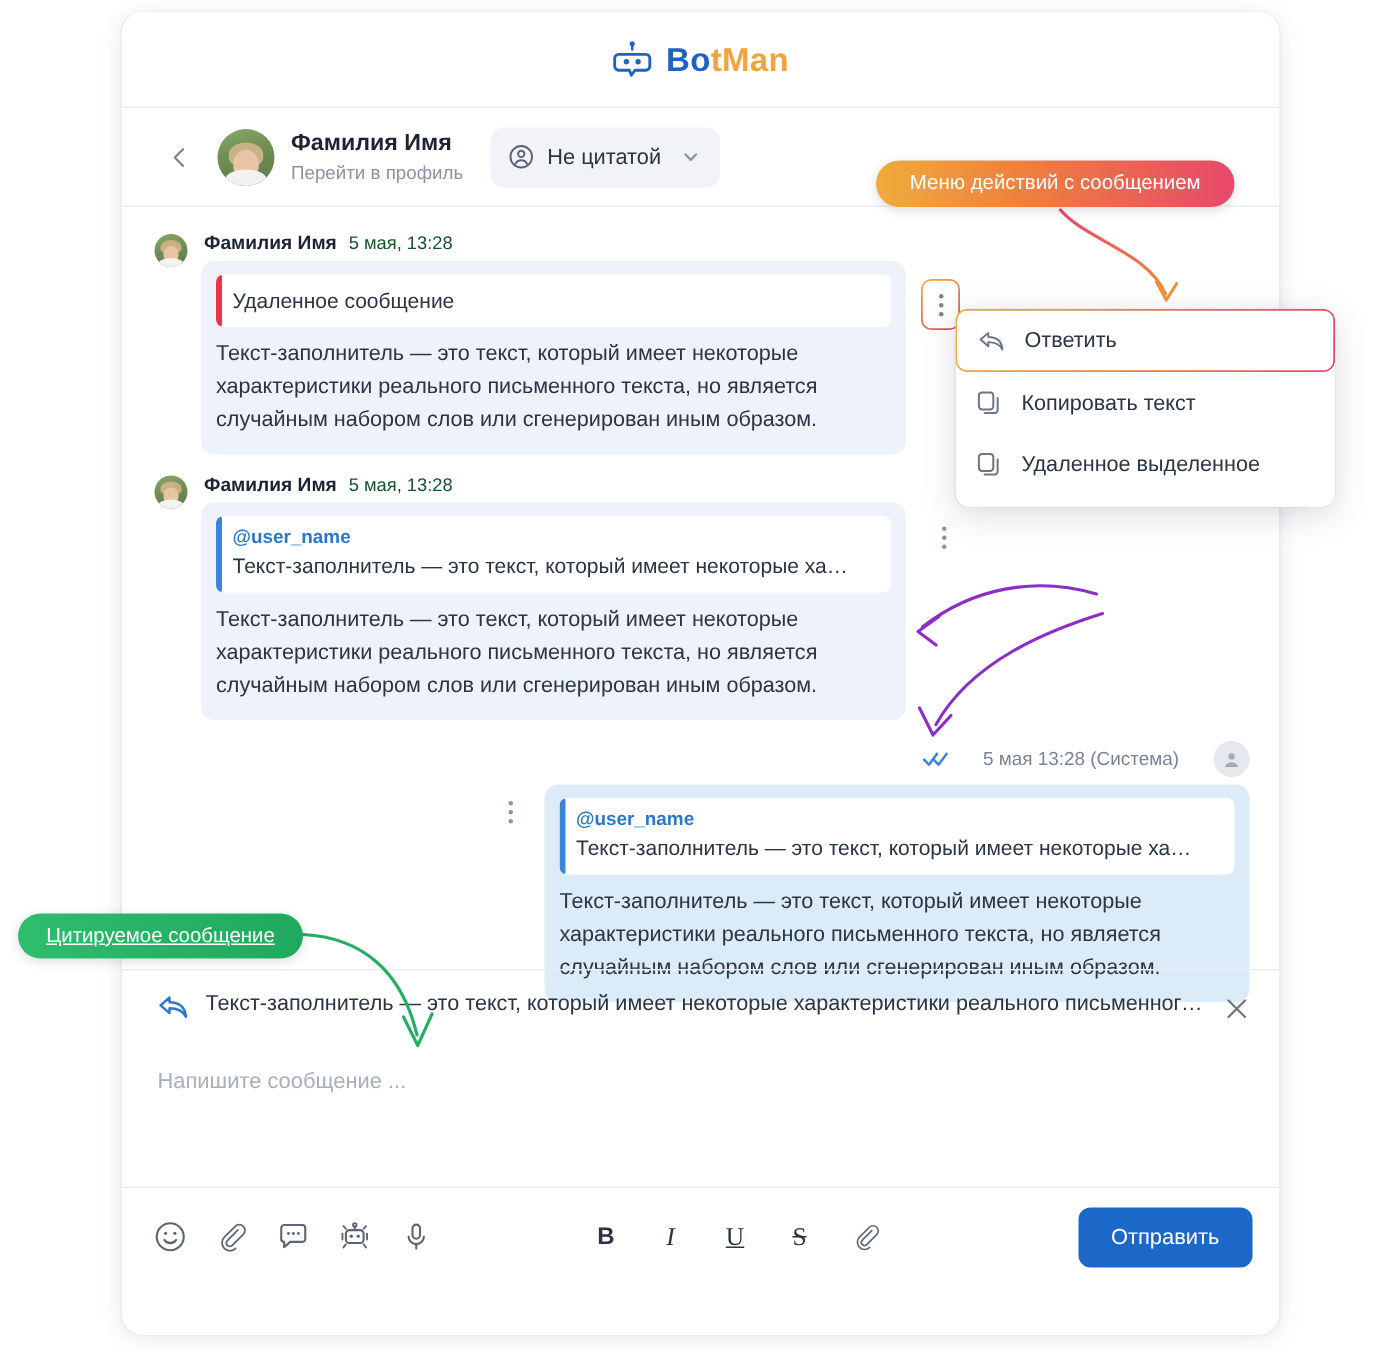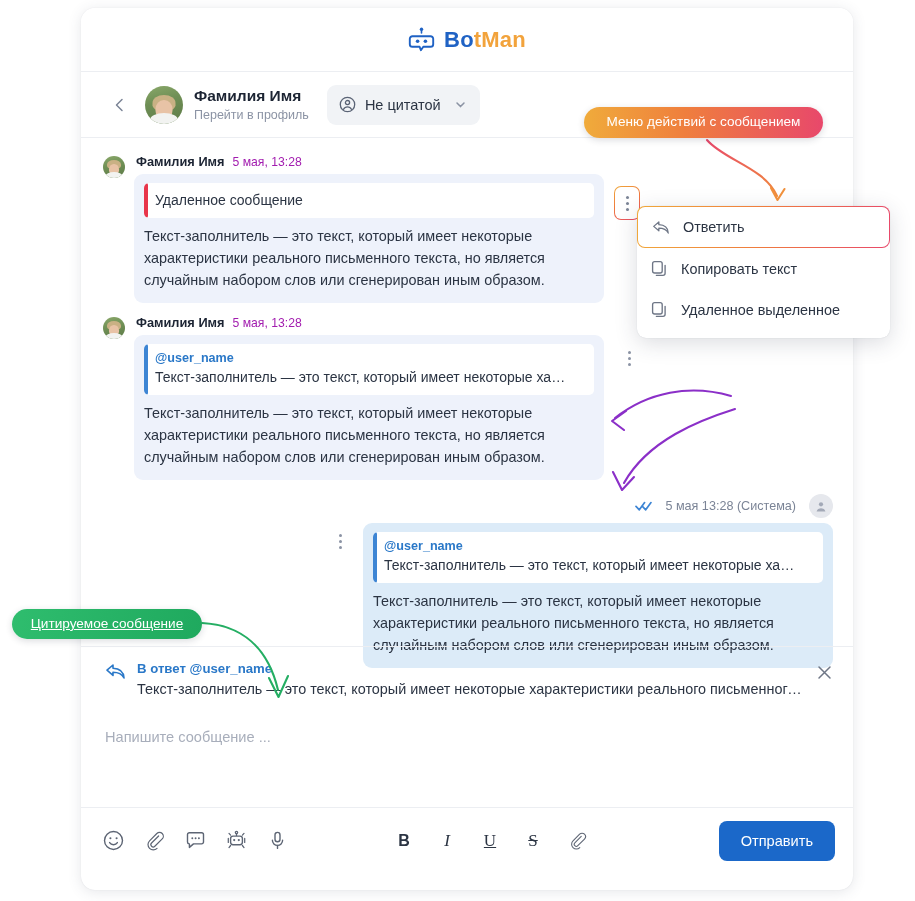--- a/index.html
+++ b/index.html
@@ -92,21 +92,21 @@
   .av-sm .f { position:absolute; left:50%; top:36%; transform:translateX(-50%);
     width:10px; height:11px; border-radius:48% 48% 44% 44%; background:#e8c3a6; }
   .av-sm .h { position:absolute; left:50%; top:20%; transform:translateX(-50%);
     width:14px; height:9px; border-radius:50% 50% 36% 36%; background:#c9b184; }
   .av-sm .bd { position:absolute; left:50%; bottom:-2px; transform:translateX(-50%);
     width:17px; height:8px; border-radius:50% 50% 0 0; background:#f2f3f1; }
 
   .msgcol { margin-left: 9px; display: flex; flex-direction: column; }
   .meta { display: flex; align-items: baseline; gap: 8px; padding: 0 0 5px 2px; }
   .meta .who { font-size: 12.8px; font-weight: bold; color: #1c2433; }
-  .meta .when { font-size: 12.2px; color: #a21caf; }
+  .meta .when { font-size: 12.2px; color: #14532d; }
 
   .bubble {
     background: #eef2fb; border-radius: 9px;
     padding: 9px 10px 11px 10px;
     max-width: 470px;
   }
   .bubble.out { background: #dcebf8; }
 
   .quote {
     background: #ffffff; border-radius: 5px;
@@ -140,21 +140,21 @@
     gap: 3px; cursor: pointer; background: #fff;
     border: 1.6px solid transparent;
     background-image: linear-gradient(#fff,#fff), linear-gradient(150deg,#f0a93a 0%,#ef7b3e 45%,#e8486b 100%);
     background-origin: border-box; background-clip: padding-box, border-box;
   }
   .kebab-ring i { width: 3px; height: 3px; border-radius: 50%; background: #7b8496; display:block; }
 
   
   .row.outrow { justify-content: flex-end; }
   .out-meta {
-    display: flex; align-items: center; justify-content: flex-end; gap: 13px;
+    display: flex; align-items: center; justify-content: flex-end; gap: 23px;
     margin-bottom: 5px;
   }
   .out-meta .when { font-size: 12.6px; color: #7b8496; }
   .checks { color: #3d85d4; display: flex; }
   .av-sys {
     width: 24px; height: 24px; border-radius: 50%; background: #e6e8ed; flex: none;
     display: flex; align-items: center; justify-content: center; color: #a3a9b7;
   }
 
   
@@ -387,21 +387,20 @@
 
     </div>
 
     <div class="replybar">
       <span class="reply-ico">
         <svg width="21" height="17" viewBox="0 0 21 17">
           <path d="M8 2 L2 7.2 L8 12.4 V9.2 C13.5 9.2 17 11 19 15 C18.6 9 15 5.4 8 5.2 Z" fill="none" stroke="currentColor" stroke-width="1.6" stroke-linejoin="round"></path>
         </svg>
       </span>
       <div class="reply-body">
-        <div class="reply-title">В ответ @user_name</div>
         <div class="reply-text">Текст-заполнитель — это текст, который имеет некоторые характеристики реального письменного те…</div>
       </div>
       <span class="reply-close">
         <svg width="17" height="17" viewBox="0 0 17 17">
           <path d="M3 3 L14 14 M14 3 L3 14" fill="none" stroke="currentColor" stroke-width="1.5" stroke-linecap="round"></path>
         </svg>
       </span>
     </div>
 
     <div class="composer">

